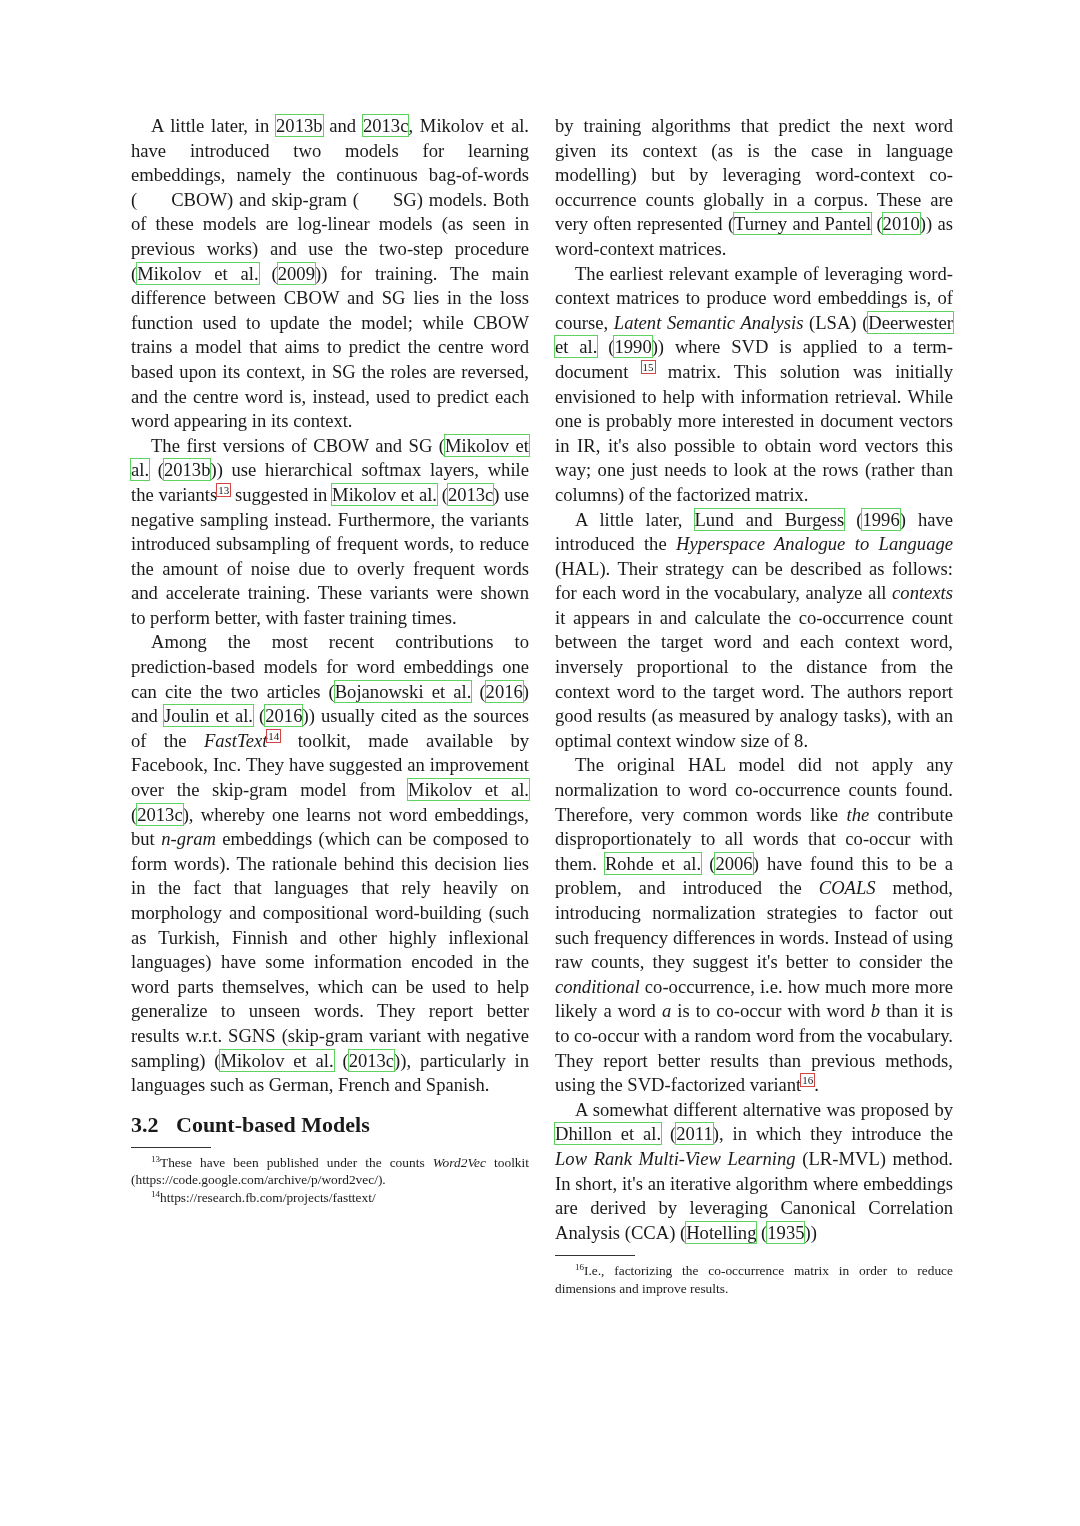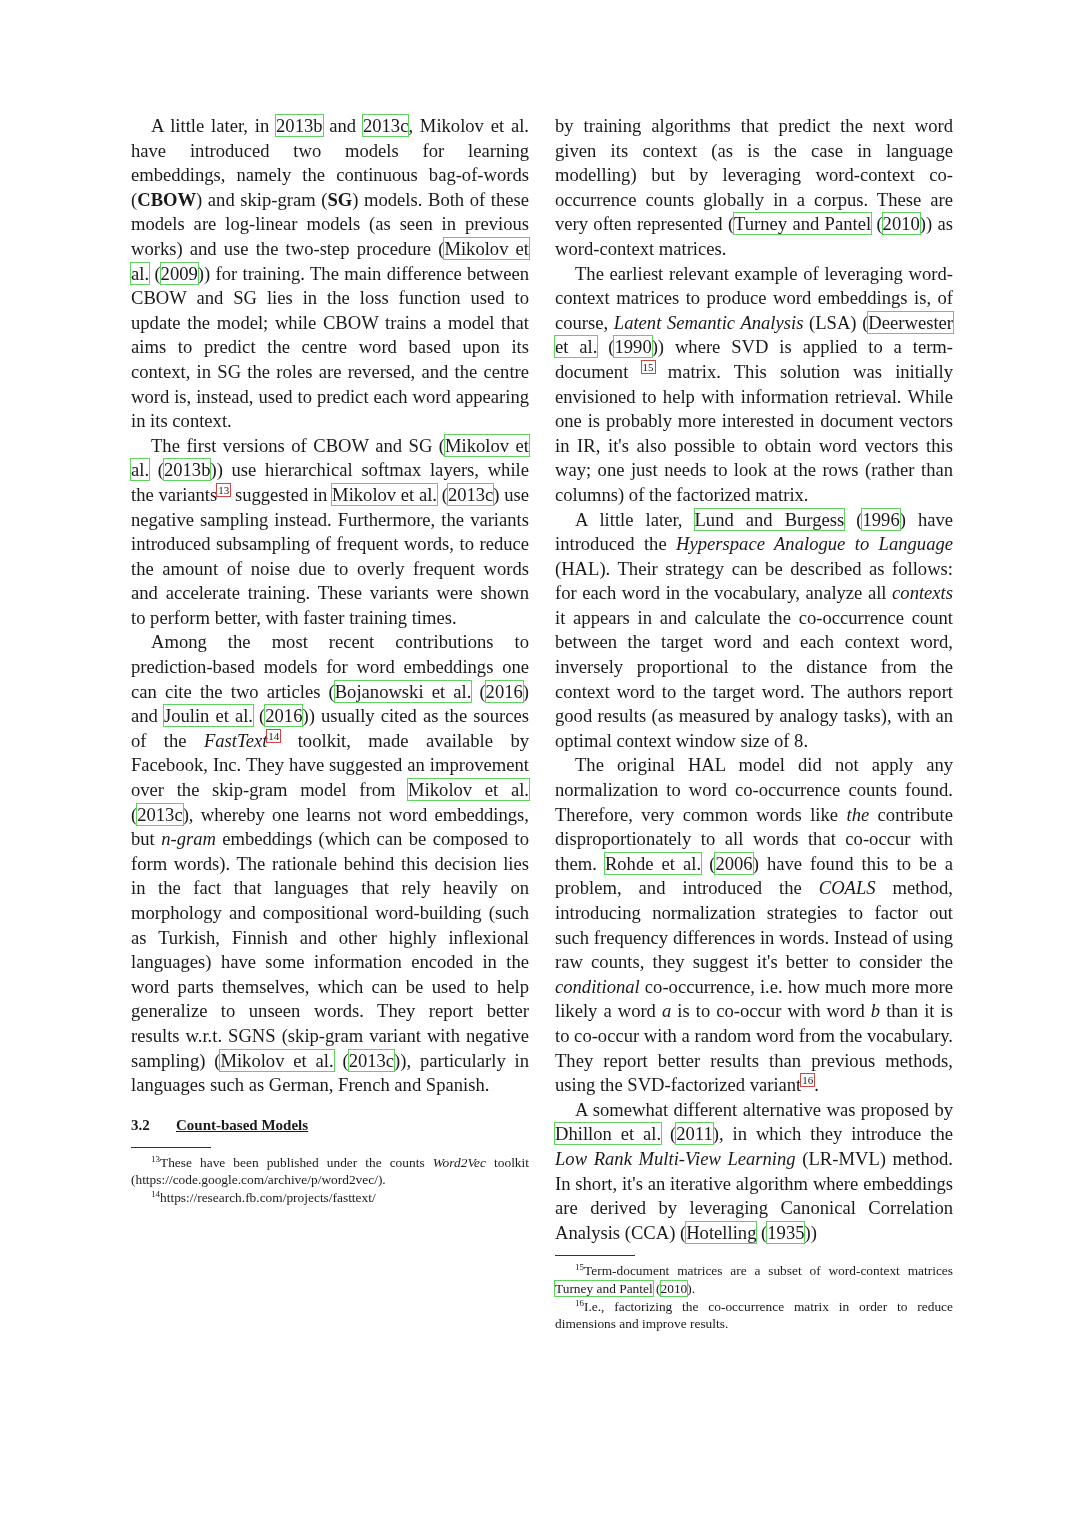--- a/index.html
+++ b/index.html
@@ -5,23 +5,23 @@
   html, body { margin: 0; padding: 0; background: #ffffff; }
   body { width: 1080px; height: 1526px; position: relative; overflow: hidden;
          font-family: "Liberation Serif", "DejaVu Serif", serif; color: #1a1a1a; }
   .col { position: absolute; top: 114px; width: 398px; font-size: 18.6px; line-height: 24.6px; }
   .col.left { left: 131px; }
   .col.right { left: 555px; }
   .col p { margin: 0; text-align: justify; hyphens: auto; }
   .col p.indent { text-indent: 20px; }
   .cite { outline: 1.5px solid #5fd35f; outline-offset: 0px; }
   .fn-ref { outline: 1.5px solid #d04545; font-size: 11px; vertical-align: 7px; line-height: 0; padding: 0 1px; }
-  .bold { font-weight: bold; }
+  .bold { font-weight: normal; margin-left: 34px; }
   .ital { font-style: italic; }
-  h3 { font-size: 15px; font-weight: bold; margin: 15px 0 8px 0; line-height: 24px; text-decoration: underline; }
+  h3 { font-size: 22px; font-weight: bold; margin: 15px 0 8px 0; line-height: 24px; }
   h3 .num { display: inline-block; width: 45px; }
   .fn-rule { width: 80px; border-top: 1px solid #333; margin: 10px 0 6px 0; }
   .fn { font-size: 13.4px; line-height: 17.6px; text-align: justify; margin: 0; }
   .fn.indent { text-indent: 18px; }
   .fn sup { font-size: 9px; vertical-align: 5px; line-height: 0; }
 </style>
 </head>
 <body>
 
 <div class="col left">
@@ -45,15 +45,14 @@
 
   <p class="indent"><span>The earliest relevant example of leveraging word-context matrices to produce word embeddings is, of course, </span><span class="ital">Latent Semantic Analysis</span><span> (LSA) (</span><span class="cite">Deerwester et al.</span> (<span class="cite">1990</span><span>)) where SVD is applied to a term-document </span><span class="fn-ref">15</span><span> matrix. This solution was initially envisioned to help with information retrieval. While one is probably more interested in document vectors in IR, it's also possible to obtain word vectors this way; one just needs to look at the rows (rather than columns) of the factorized matrix.</span></p>
 
   <p class="indent"><span>A little later, </span><span class="cite">Lund and Burgess</span> (<span class="cite">1996</span><span>) have introduced the </span><span class="ital">Hyperspace Analogue to Language</span><span> (HAL). Their strategy can be described as follows: for each word in the vocabulary, analyze all </span><span class="ital">contexts</span><span> it appears in and calculate the co-occurrence count between the target word and each context word, inversely proportional to the distance from the context word to the target word. The authors report good results (as measured by analogy tasks), with an optimal context window size of 8.</span></p>
 
   <p class="indent"><span>The original HAL model did not apply any normalization to word co-occurrence counts found. Therefore, very common words like </span><span class="ital">the</span><span> contribute disproportionately to all words that co-occur with them. </span><span class="cite">Rohde et al.</span> (<span class="cite">2006</span><span>) have found this to be a problem, and introduced the </span><span class="ital">COALS</span><span> method, introducing normalization strategies to factor out such frequency differences in words. Instead of using raw counts, they suggest it's better to consider the </span><span class="ital">conditional</span><span> co-occurrence, i.e. how much more more likely a word </span><span class="ital">a</span><span> is to co-occur with word </span><span class="ital">b</span><span> than it is to co-occur with a random word from the vocabulary. They report better results than previous methods, using the SVD-factorized variant</span><span class="fn-ref">16</span><span>.</span></p>
 
   <p class="indent"><span>A somewhat different alternative was proposed by </span><span class="cite">Dhillon et al.</span> (<span class="cite">2011</span><span>), in which they introduce the </span><span class="ital">Low Rank Multi-View Learning</span><span> (LR-MVL) method. In short, it's an iterative algorithm where embeddings are derived by leveraging Canonical Correlation Analysis (CCA) (</span><span class="cite">Hotelling</span> (<span class="cite">1935</span><span>))</span></p>
 
   <div class="fn-rule"></div>
-  <p class="fn indent"><sup>15</sup><span>Term-document matrices are a subset of word-context matrices </span><span class="cite">Turney and Pantel</span> (<span class="cite">2010</span><span>).</span></p>
   <p class="fn indent"><sup>16</sup><span>I.e., factorizing the co-occurrence matrix in order to reduce dimensions and improve results.</span></p>
 </div>
 
 </body></html>

